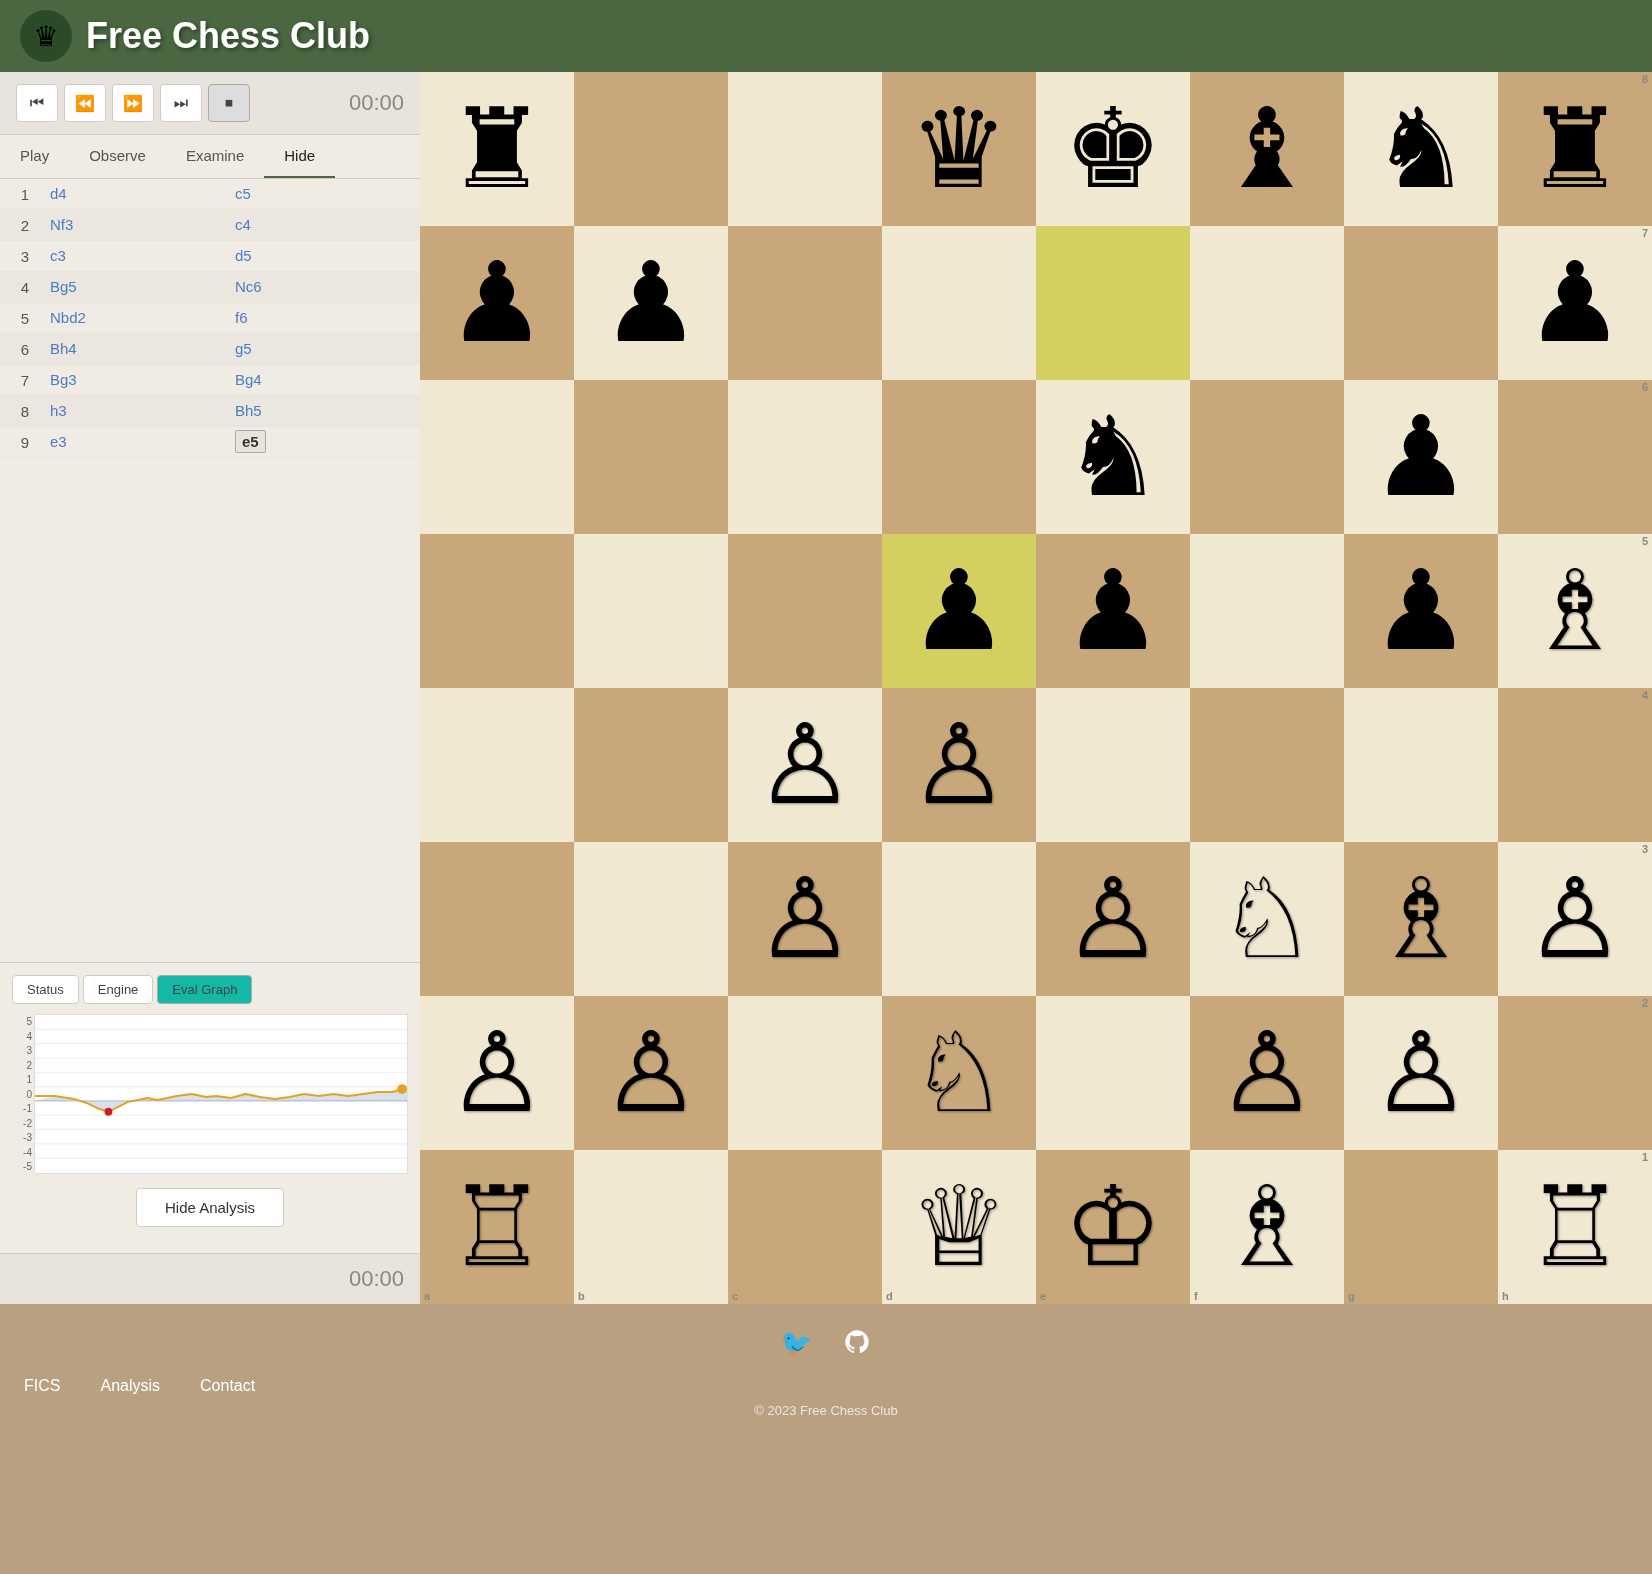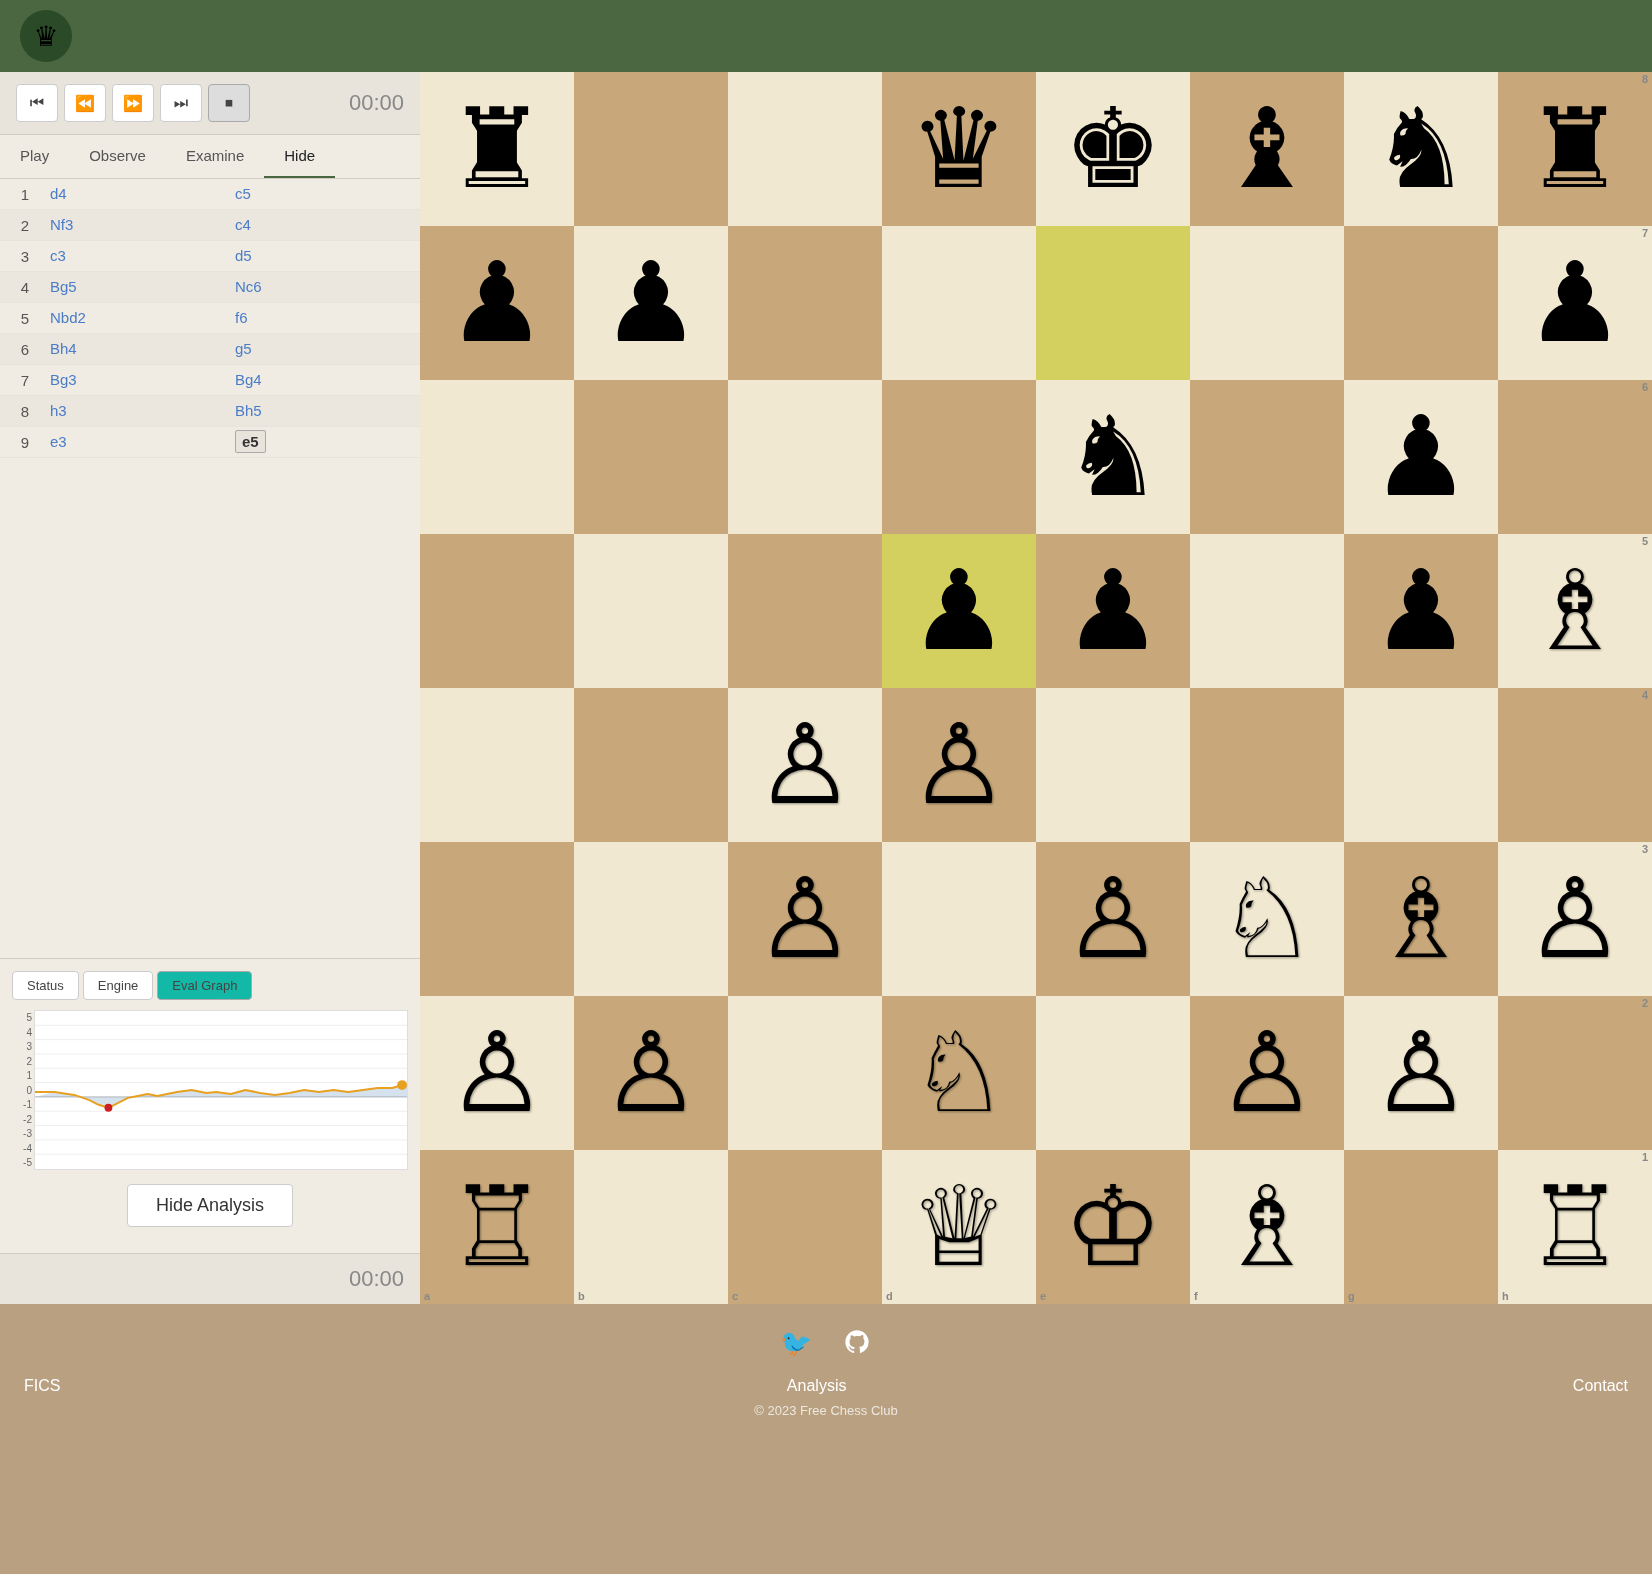--- a/index.html
+++ b/index.html
@@ -170,21 +170,21 @@
       height: 100%;
     }
     .hide-analysis-btn {
       display: block;
       margin: 14px auto;
       padding: 10px 28px;
       background: white;
       border: 1px solid #ccc;
       border-radius: 4px;
       cursor: pointer;
-      font-size: 18px;
+      font-size: 15px;
       color: #333;
     }
 
     
     .bottom-timer-bar {
       background: #e8e4dc;
       padding: 12px 16px;
       display: flex;
       justify-content: flex-end;
       border-top: 1px solid #d0ccc4;
@@ -255,21 +255,21 @@
       gap: 30px;
       margin-bottom: 14px;
     }
     .footer-icon {
       color: white;
       font-size: 26px;
       cursor: pointer;
     }
     .footer-links {
       display: flex;
-      justify-content: space-between;
+      justify-content: flex-start;
       gap: 40px;
       margin-bottom: 8px;
     }
     .footer-link {
       color: white;
       text-decoration: none;
       font-size: 16px;
     }
     .footer-copy {
       color: rgba(255,255,255,0.75);
@@ -298,20 +298,21 @@
       padding-left: 22px;
     }
   </style>
 </head>
 <body>
 
 <div class="header">
   <div class="header-logo">
     <span style="font-size:28px;">♛</span>
   </div>
+  <div class="header-title">Free Chess Club</div>
 </div>
 
 <div class="main-container">
 
   <div class="left-panel">
 
     <div class="controls-bar">
       <div class="nav-buttons">
         <button class="nav-btn" title="First">⏮</button>
         <button class="nav-btn" title="Previous">⏪</button>

